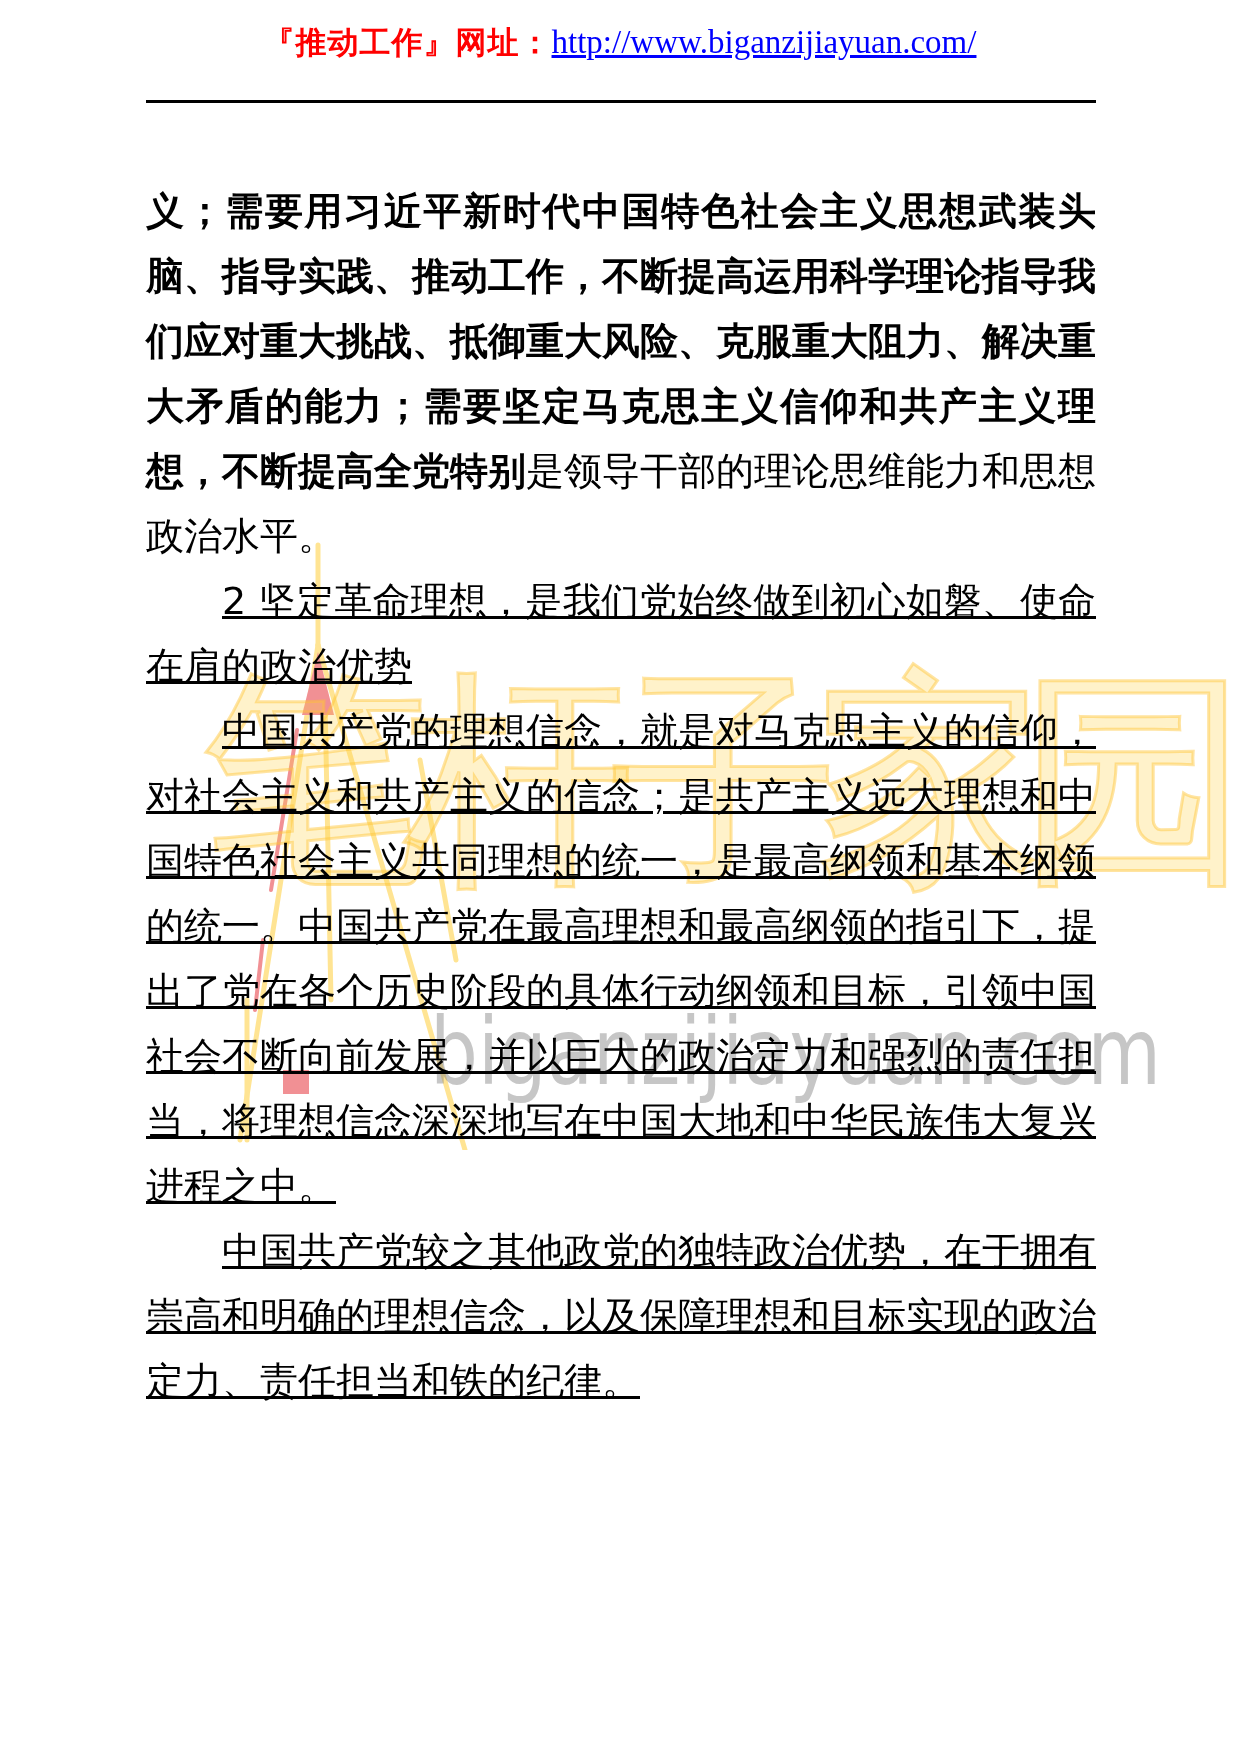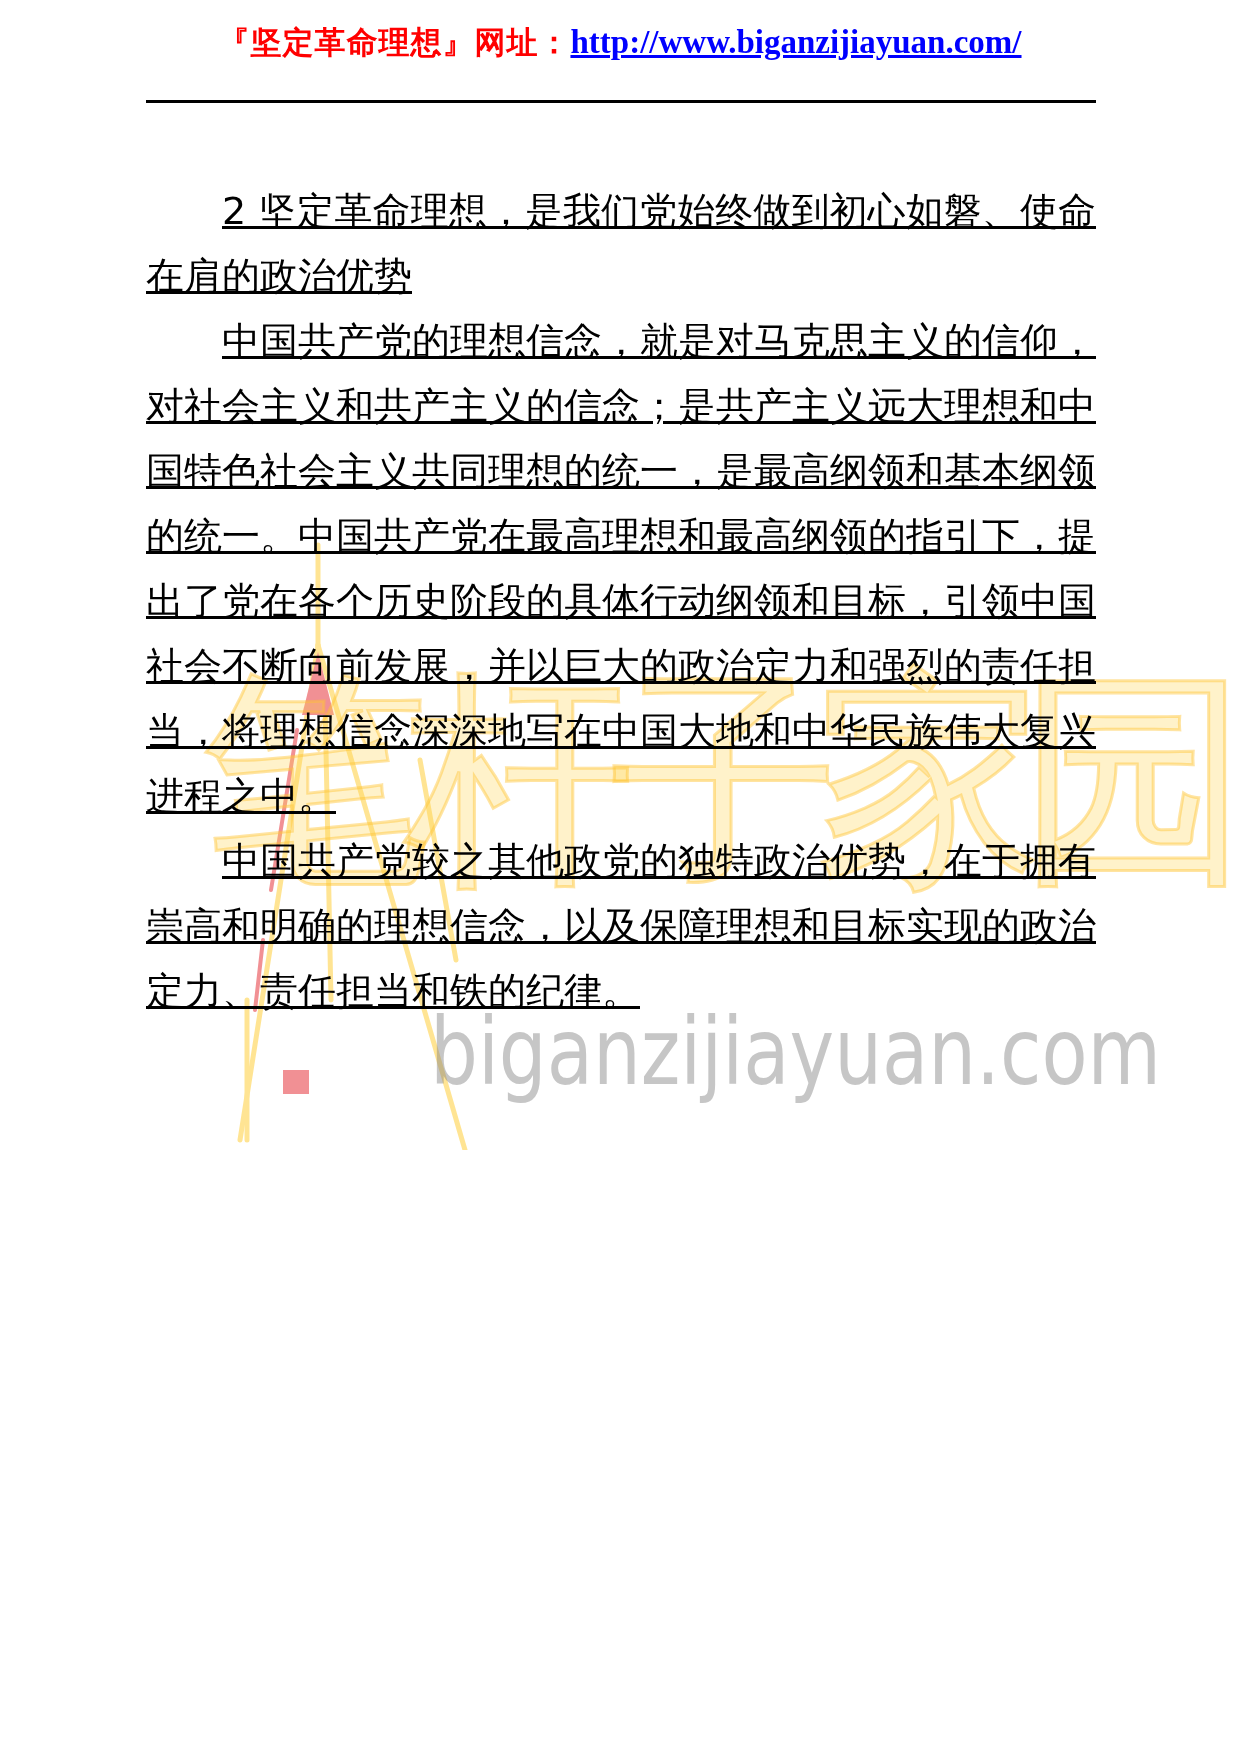--- a/index.html
+++ b/index.html
@@ -14,21 +14,21 @@
   
   .hdr{
     position:absolute;top:22px;left:0;width:100%;
     text-align:center;z-index:2;white-space:nowrap;
   }
   .site-label{
     color:#ff0000;font-weight:bold;font-size:31px;
     letter-spacing:1px;
   }
   .site-url{
-    color:#0000ff;font-weight:bold;font-size:33px;
+    color:#0000ff;font-weight:normal;font-size:33px;
     font-family:"Liberation Serif",serif;
     text-decoration:underline;cursor:pointer;
   }
   .rule{
     position:absolute;top:100px;left:146px;width:950px;height:3px;
     background:#000000;z-index:2;
   }
   
   .watermark{position:absolute;inset:0;z-index:0;pointer-events:none;}
   .nib{position:absolute;left:225px;top:540px;width:250px;height:610px;opacity:.6;}
@@ -55,21 +55,21 @@
   .para{margin:0;padding:0;}
   .indent{text-indent:2em;text-decoration:underline;}
   .b{font-weight:bold;}
 </style>
 </head>
 <body>
 
 <div class="page">
 
   <div class="hdr">
-    <span class="site-label">『坚定革命理想』网址：</span><a class="site-url">http://www.biganzijiayuan.com/</a>
+    <span class="site-label">『推动工作』网址：</span><a class="site-url">http://www.biganzijiayuan.com/</a>
   </div>
   <div class="rule"></div>
 
   <div class="watermark">
     <svg class="nib" viewBox="0 0 250 610" xmlns="http://www.w3.org/2000/svg">
       <g fill="none" stroke-width="5" stroke-linecap="round" stroke="#ffd34d">
         <line x1="93" y1="5" x2="93" y2="105"></line>
         <line x1="93" y1="105" x2="15" y2="600"></line>
         <line x1="93" y1="105" x2="240" y2="610"></line>
         <line x1="100" y1="160" x2="106" y2="460"></line>
@@ -84,20 +84,21 @@
         <line x1="72" y1="190" x2="46" y2="350"></line>
         <line x1="38" y1="400" x2="30" y2="470"></line>
       </g>
     </svg>
     <div class="wm-brand">笔杆子家园</div>
     <div class="wm-domain">biganzijiayuan.com</div>
   </div>
 
   <div class="body-text">
 
+    <p class="para"><span class="b">义；需要用习近平新时代中国特色社会主义思想武装头脑、指导实践、推动工作，不断提高运用科学理论指导我们应对重大挑战、抵御重大风险、克服重大阻力、解决重大矛盾的能力；需要坚定马克思主义信仰和共产主义理想，不断提高全党特别</span><span>是领导干部的理论思维能力和思想政治水平。</span></p>
 
     <p class="para indent">2 坚定革命理想，是我们党始终做到初心如磐、使命在肩的政治优势</p>
 
     <p class="para indent">中国共产党的理想信念，就是对马克思主义的信仰，对社会主义和共产主义的信念；是共产主义远大理想和中国特色社会主义共同理想的统一，是最高纲领和基本纲领的统一。中国共产党在最高理想和最高纲领的指引下，提出了党在各个历史阶段的具体行动纲领和目标，引领中国社会不断向前发展，并以巨大的政治定力和强烈的责任担当，将理想信念深深地写在中国大地和中华民族伟大复兴进程之中。</p>
 
     <p class="para indent">中国共产党较之其他政党的独特政治优势，在于拥有崇高和明确的理想信念，以及保障理想和目标实现的政治定力、责任担当和铁的纪律。</p>
 
 
   </div>
 </div>

